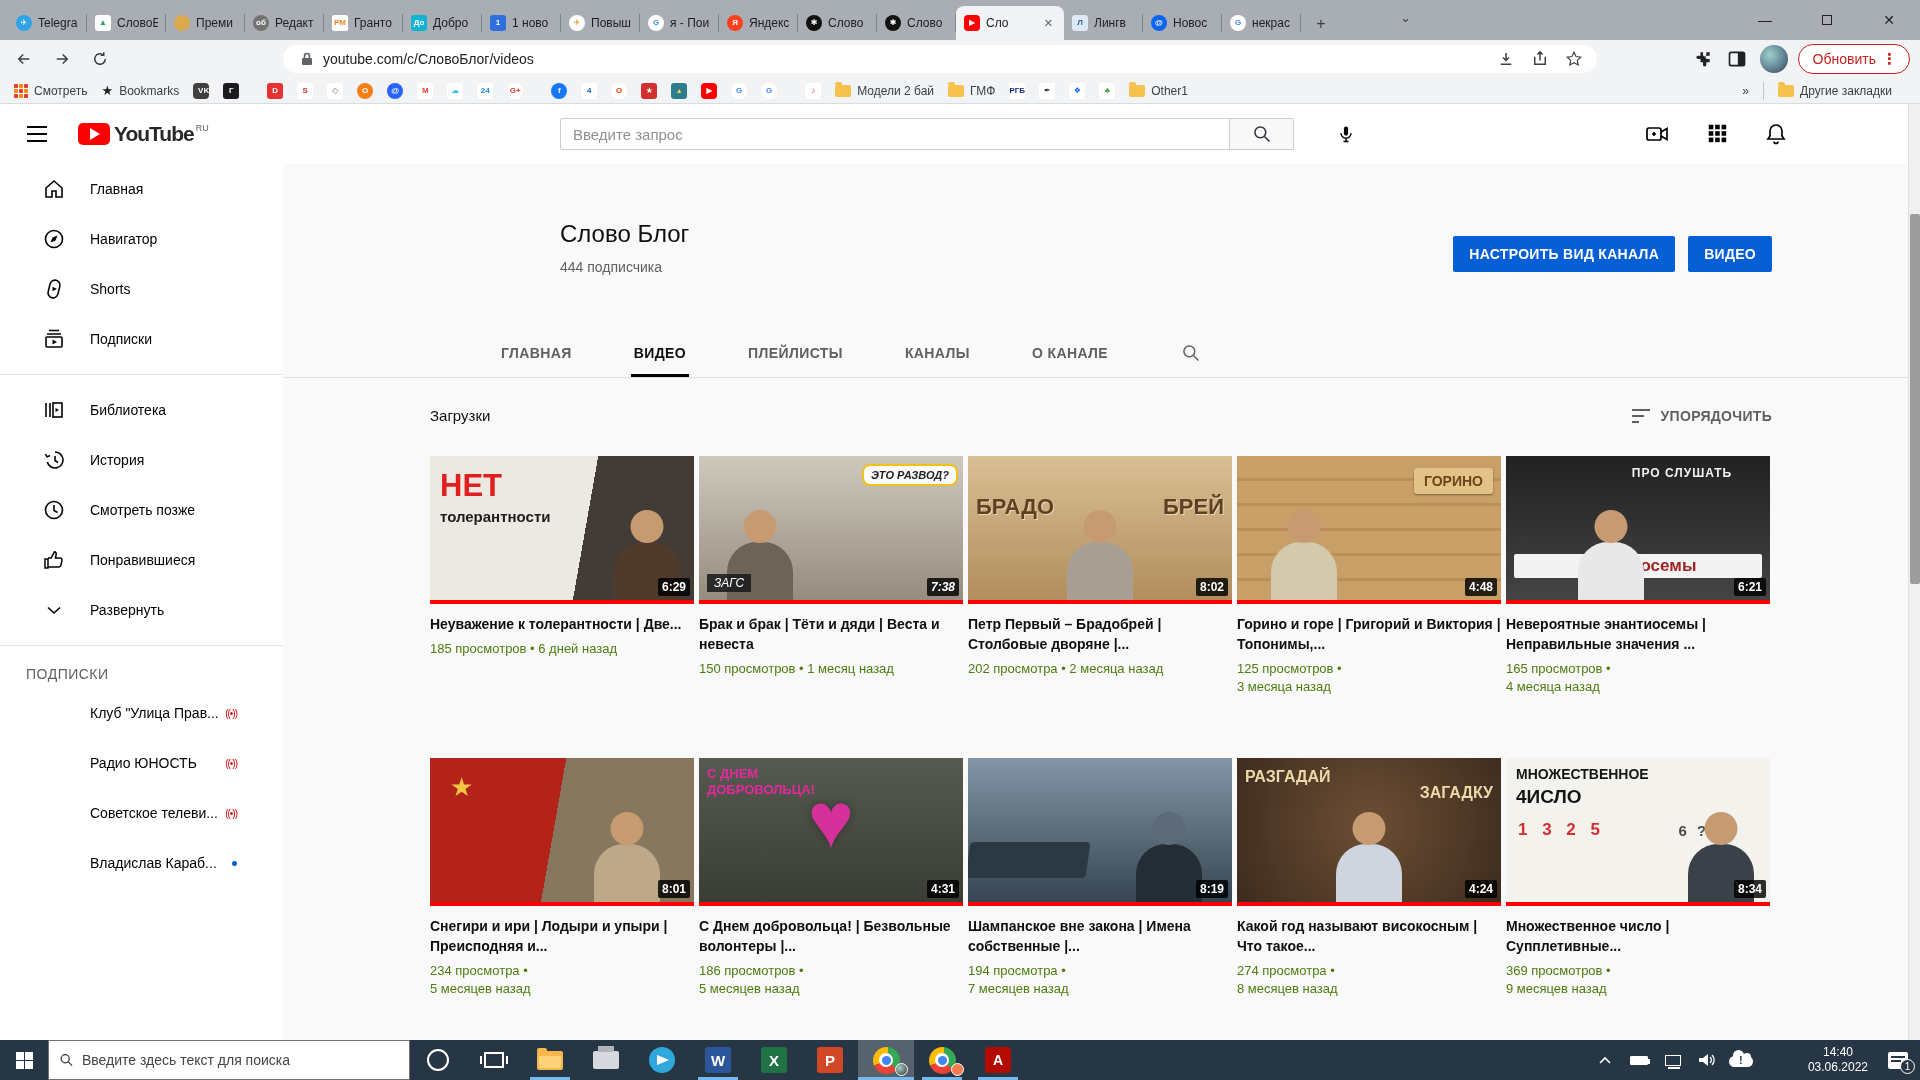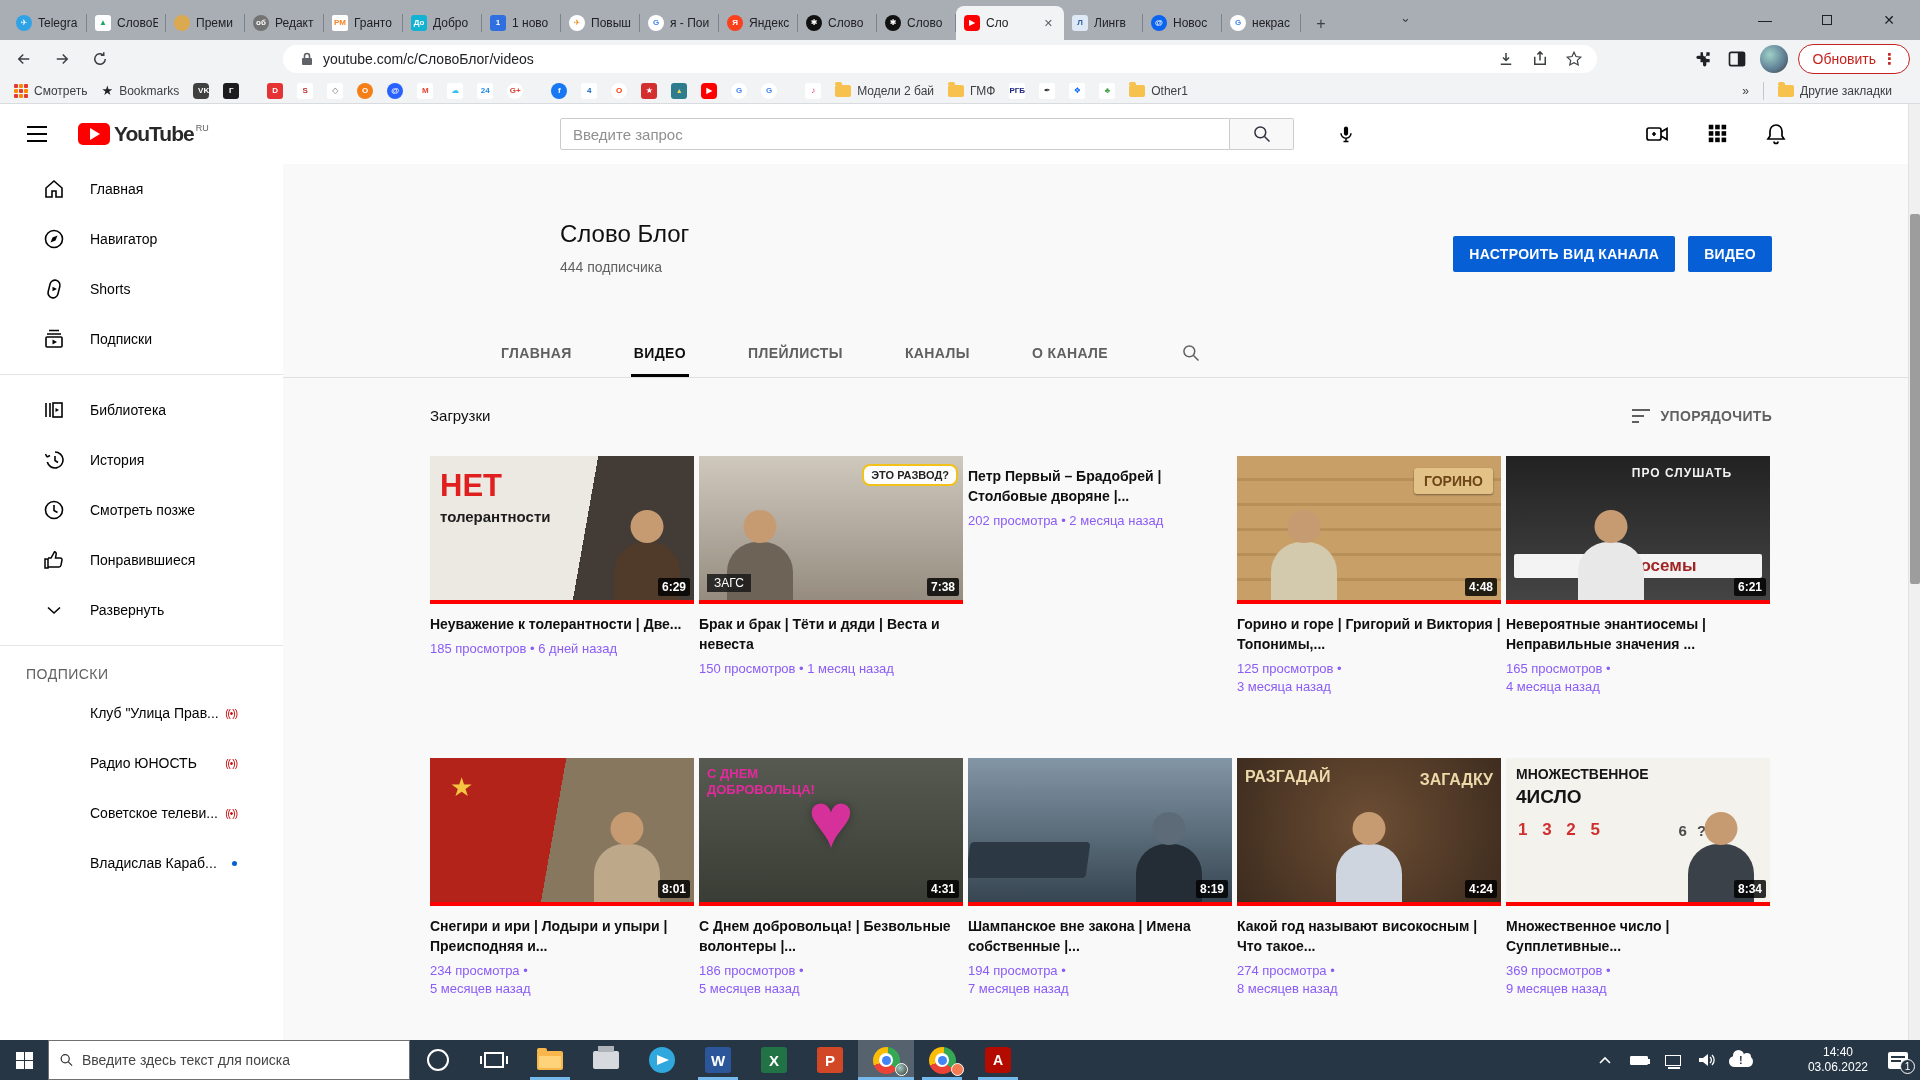--- a/index.html
+++ b/index.html
@@ -92,28 +92,28 @@
   .vcard { width:264px; cursor:pointer; }
   .thumb { position:relative; width:264px; height:148px; overflow:hidden; background:#ddd; }
   .tt { position:absolute; white-space:nowrap; }
   .dur { position:absolute; right:4px; bottom:8px; background:rgba(0,0,0,0.82); color:#fff; font-size:12px; font-weight:bold; padding:2px 4px; border-radius:2px; }
   .prog { position:absolute; left:0; bottom:0; height:4px; width:100%; background:#f00; }
   .corner { position:absolute; left:8px; bottom:12px; background:rgba(25,25,25,0.85); color:#fff; font-size:12px; padding:2px 7px; }
   .heartglyph { position:absolute; left:50%; top:42%; transform:translate(-50%,-50%); font-size:78px; color:#d6319b; text-shadow:0 0 10px rgba(0,0,0,0.3); }
   .person { position:absolute; bottom:4px; width:66px; height:58px; border-radius:30px 30px 0 0; }
   .person::before { content:""; position:absolute; top:-32px; left:50%; transform:translateX(-50%); width:33px; height:33px; border-radius:50%; background:#c79b72; }
   .vtitle { margin-top:10px; font-size:14px; line-height:20px; font-weight:bold; color:#0f0f0f; max-height:40px; overflow:hidden; }
-  .vmeta { margin-top:6px; font-size:13px; line-height:18px; color:#8b5cf6; }
+  .vmeta { margin-top:6px; font-size:13px; line-height:18px; color:#4d7c0f; }
 
   
   .t0 { background:linear-gradient(100deg,#ece9e3 58%,#433c36 58%); }
   .t0 .tt1 { left:10px; top:12px; font-size:31px; font-weight:800; color:#e01f1f; }
   .t0 .tt2 { left:10px; top:52px; font-size:15px; font-weight:800; color:#1d1d1d; }
   .t0 .person { right:14px; background:#503a2a; }
-  .t1 { background:linear-gradient(180deg,#cfc8bd,#948b7e); }
+  .t1 { background:linear-gradient(180deg,#cfc8bd,#948b7e);font-style:italic; }
   .t1 .tt1 { right:5px; top:8px; background:#fdfdfd; border:2px solid #f2c21a; border-radius:8px; padding:3px 7px; font-size:11px; font-weight:800; color:#222; }
   .t1 .person { left:28px; background:#6e6357; }
   .t2 { background:linear-gradient(180deg,#d9bf94,#b08c5b); }
   .t2 .tt1 { left:8px; top:38px; font-size:22px; font-weight:800; color:#5f4122; text-shadow:1px 1px 0 #e9d8b8; }
   .t2 .tt2 { right:8px; top:38px; font-size:22px; font-weight:800; color:#5f4122; text-shadow:1px 1px 0 #e9d8b8; }
   .t2 .person { left:50%; transform:translateX(-50%); background:#a89f94; }
   .t3 { background:repeating-linear-gradient(180deg,#c89f67 0 22px,#b98f58 22px 25px); }
   .t3 .tt1 { right:8px; top:12px; background:#e2c286; color:#6d4518; font-size:14px; font-weight:800; padding:5px 10px; border-radius:3px; box-shadow:0 1px 2px rgba(0,0,0,0.4); }
   .t3 .person { left:34px; background:#d3c9ad; }
   .t4 { background:linear-gradient(180deg,#222,#454545); }
@@ -124,21 +124,21 @@
   .t5::before { content:"★"; position:absolute; left:20px; top:14px; color:#f5c542; font-size:26px; }
   .t5 .person { right:34px; background:#bda88a; }
   .t6 { background:linear-gradient(180deg,#565a50,#393c34); }
   .t6 .tt1 { left:8px; top:8px; width:130px; white-space:normal; color:#e6289f; font-size:13px; font-weight:800; line-height:1.2; }
   .t7 { background:linear-gradient(180deg,#8396a6,#34434f); }
   .t7::before { content:""; position:absolute; left:0; bottom:28px; width:120px; height:36px; background:#2c3944; transform:skewX(-8deg); border-radius:4px; }
   .t7 .person { right:30px; background:#242d36; }
   .t7 .person::before { background:#5c6b77; }
   .t8 { background:radial-gradient(circle at 50% 45%,#6d4e34,#3c2b1e); }
   .t8 .tt1 { left:8px; top:10px; color:#ecd9a9; font-size:16px; font-weight:800; }
-  .t8 .tt2 { right:8px; top:13px; color:#ecd9a9; font-size:16px; font-weight:800; }
+  .t8 .tt2 { right:8px; top:26px; color:#ecd9a9; font-size:16px; font-weight:800; }
   .t8 .person { left:50%; transform:translateX(-50%); background:#cfd5de; }
   .t9 { background:#f4f2ed; }
   .t9 .tt1 { left:10px; top:8px; color:#151515; font-size:14px; font-weight:800; }
   .t9 .tt2 { left:10px; top:28px; color:#151515; font-size:19px; font-weight:800; }
   .t9 .tt3 { left:12px; top:62px; color:#d02f2f; font-size:17px; font-weight:800; letter-spacing:5px; }
   .t9 .tt4 { right:40px; top:64px; color:#4a4a4a; font-size:15px; font-weight:700; letter-spacing:3px; }
   .t9 .person { right:16px; background:#3a4148; }
 
   
   .scrollzone { position:absolute; top:104px; right:0; width:12px; height:936px; background:#f0f0f0; border-left:1px solid #e2e2e2; }
@@ -795,20 +795,29 @@
               <div class="prog"></div>
             </div>
             <div class="vtitle">Брак и брак | Тёти и дяди | Веста и невеста</div>
             <div class="vmeta">
               <div>150 просмотров • 1 месяц назад</div>
 
             </div>
           </div>
 
           <div class="vcard">
+            <div class="thumb t2">
+              <span class="tt tt1">БРАДО</span>
+              <span class="tt tt2">БРЕЙ</span>
+
+              <div class="person"></div>
+
+              <span class="dur">8:02</span>
+              <div class="prog"></div>
+            </div>
             <div class="vtitle">Петр Первый – Брадобрей | Столбовые дворяне |...</div>
             <div class="vmeta">
               <div>202 просмотра • 2 месяца назад</div>
 
             </div>
           </div>
 
           <div class="vcard">
             <div class="thumb t3">
               <span class="tt tt1">ГОРИНО</span>

